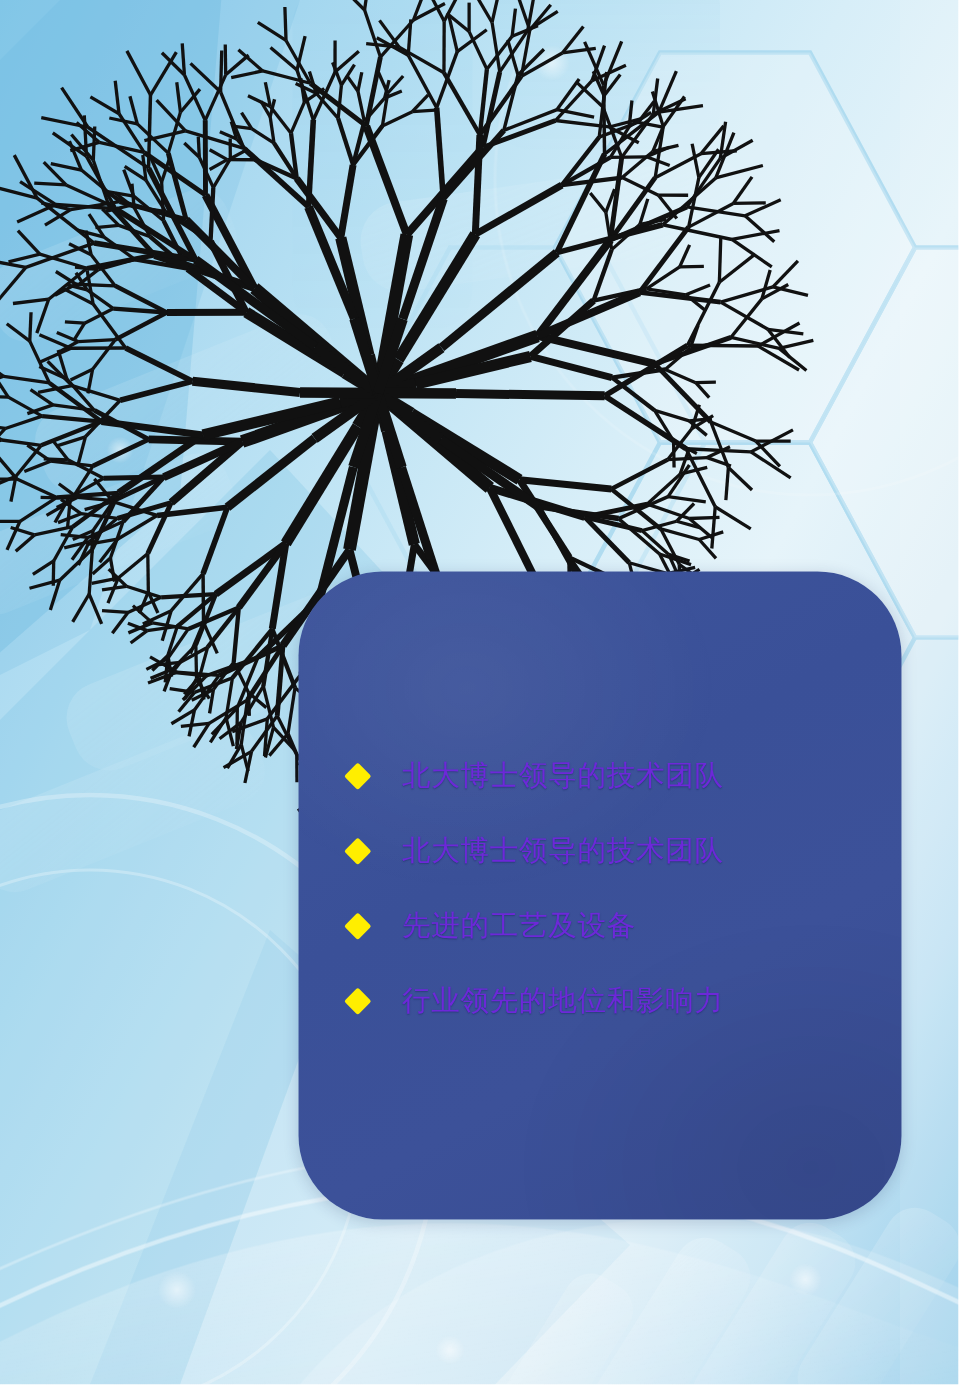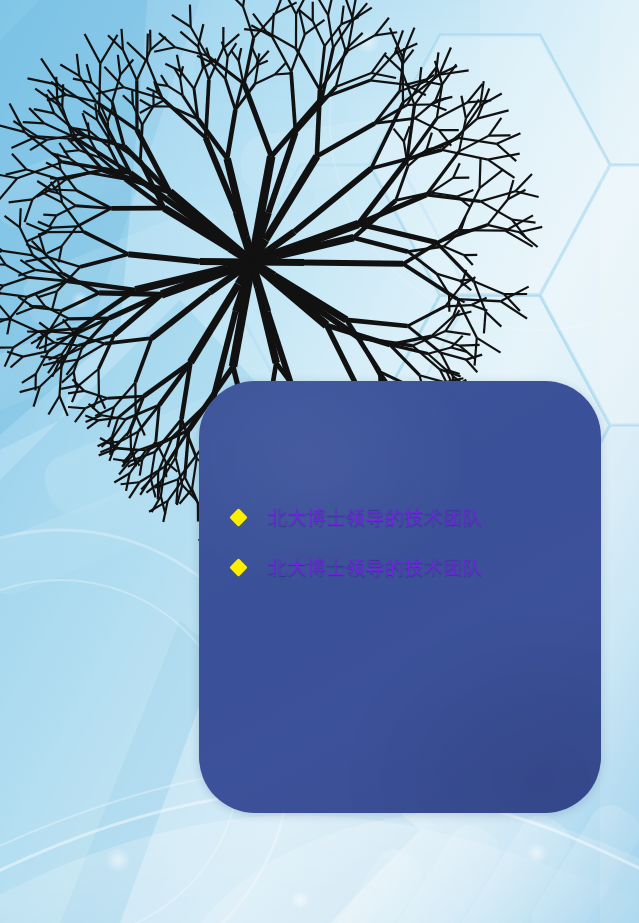--- a/index.html
+++ b/index.html
@@ -1024,17 +1024,25 @@
       <span class="bullet-diamond"></span>
       <span class="bullet-text">北大博士领导的技术团队</span>
     </div>
 
     <div class="bullet-row">
       <span class="bullet-diamond"></span>
       <span class="bullet-text">北大博士领导的技术团队</span>
     </div>
 
 
-
+    <div class="bullet-row">
+      <span class="bullet-diamond"></span>
+      <span class="bullet-text">先进的工艺及设备</span>
+    </div>
+
+    <div class="bullet-row">
+      <span class="bullet-diamond"></span>
+      <span class="bullet-text">行业领先的地位和影响力</span>
+    </div>
 
   </div>
 
 </div>
 
 </body></html>

